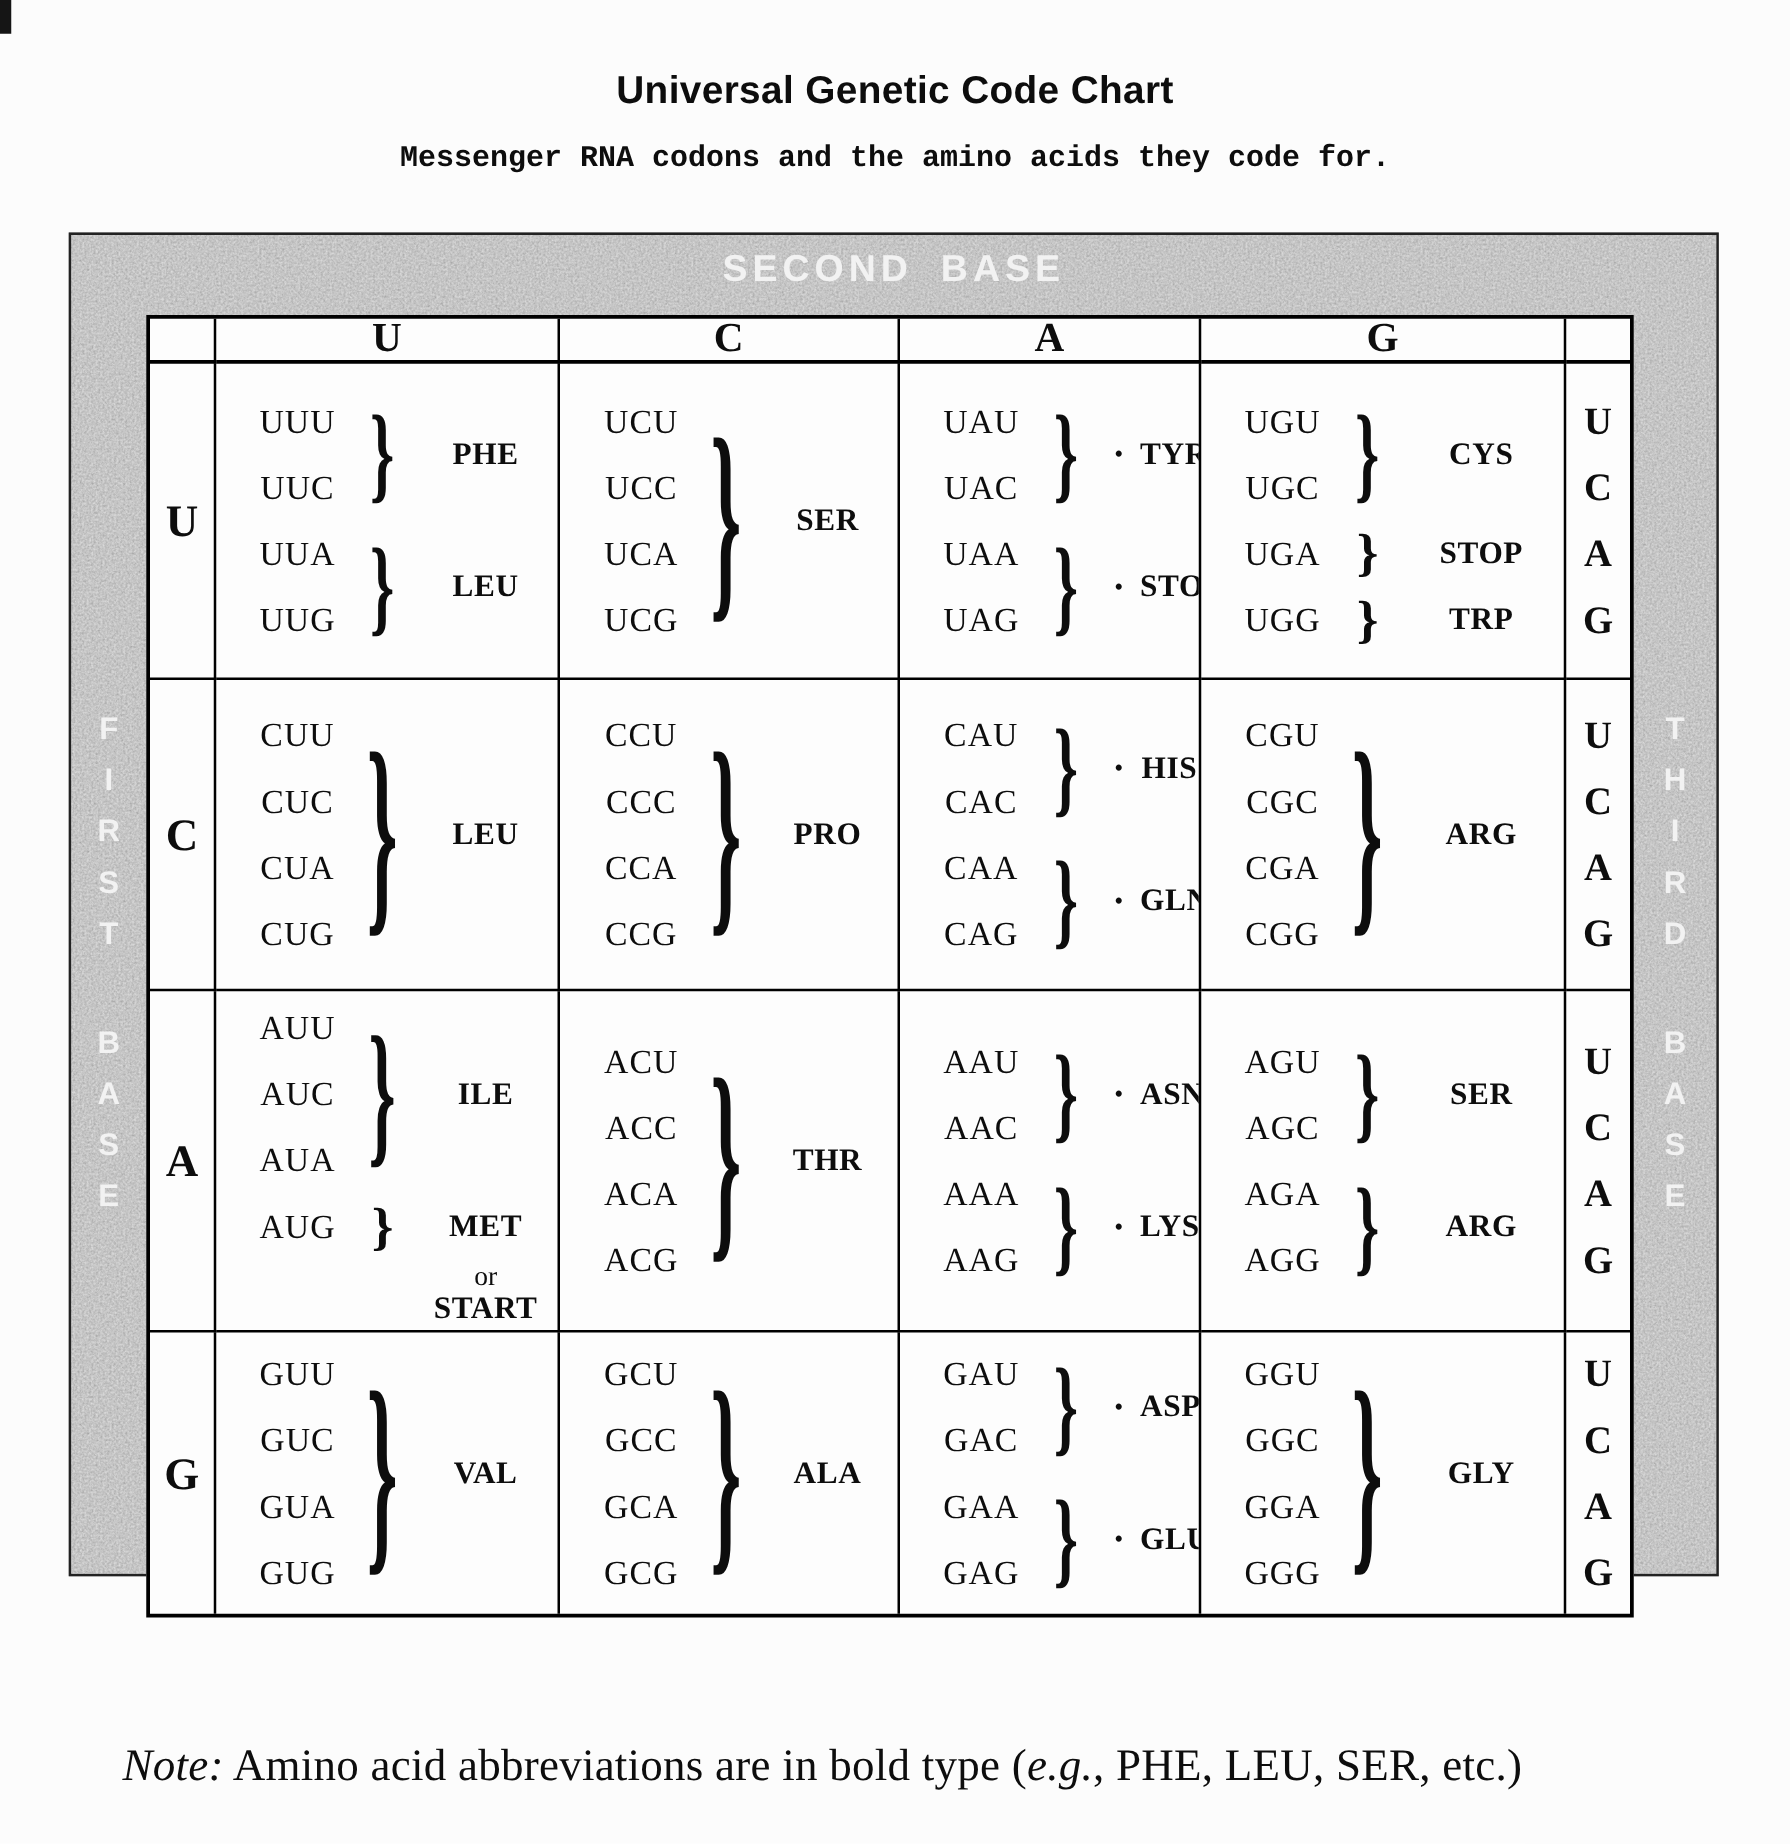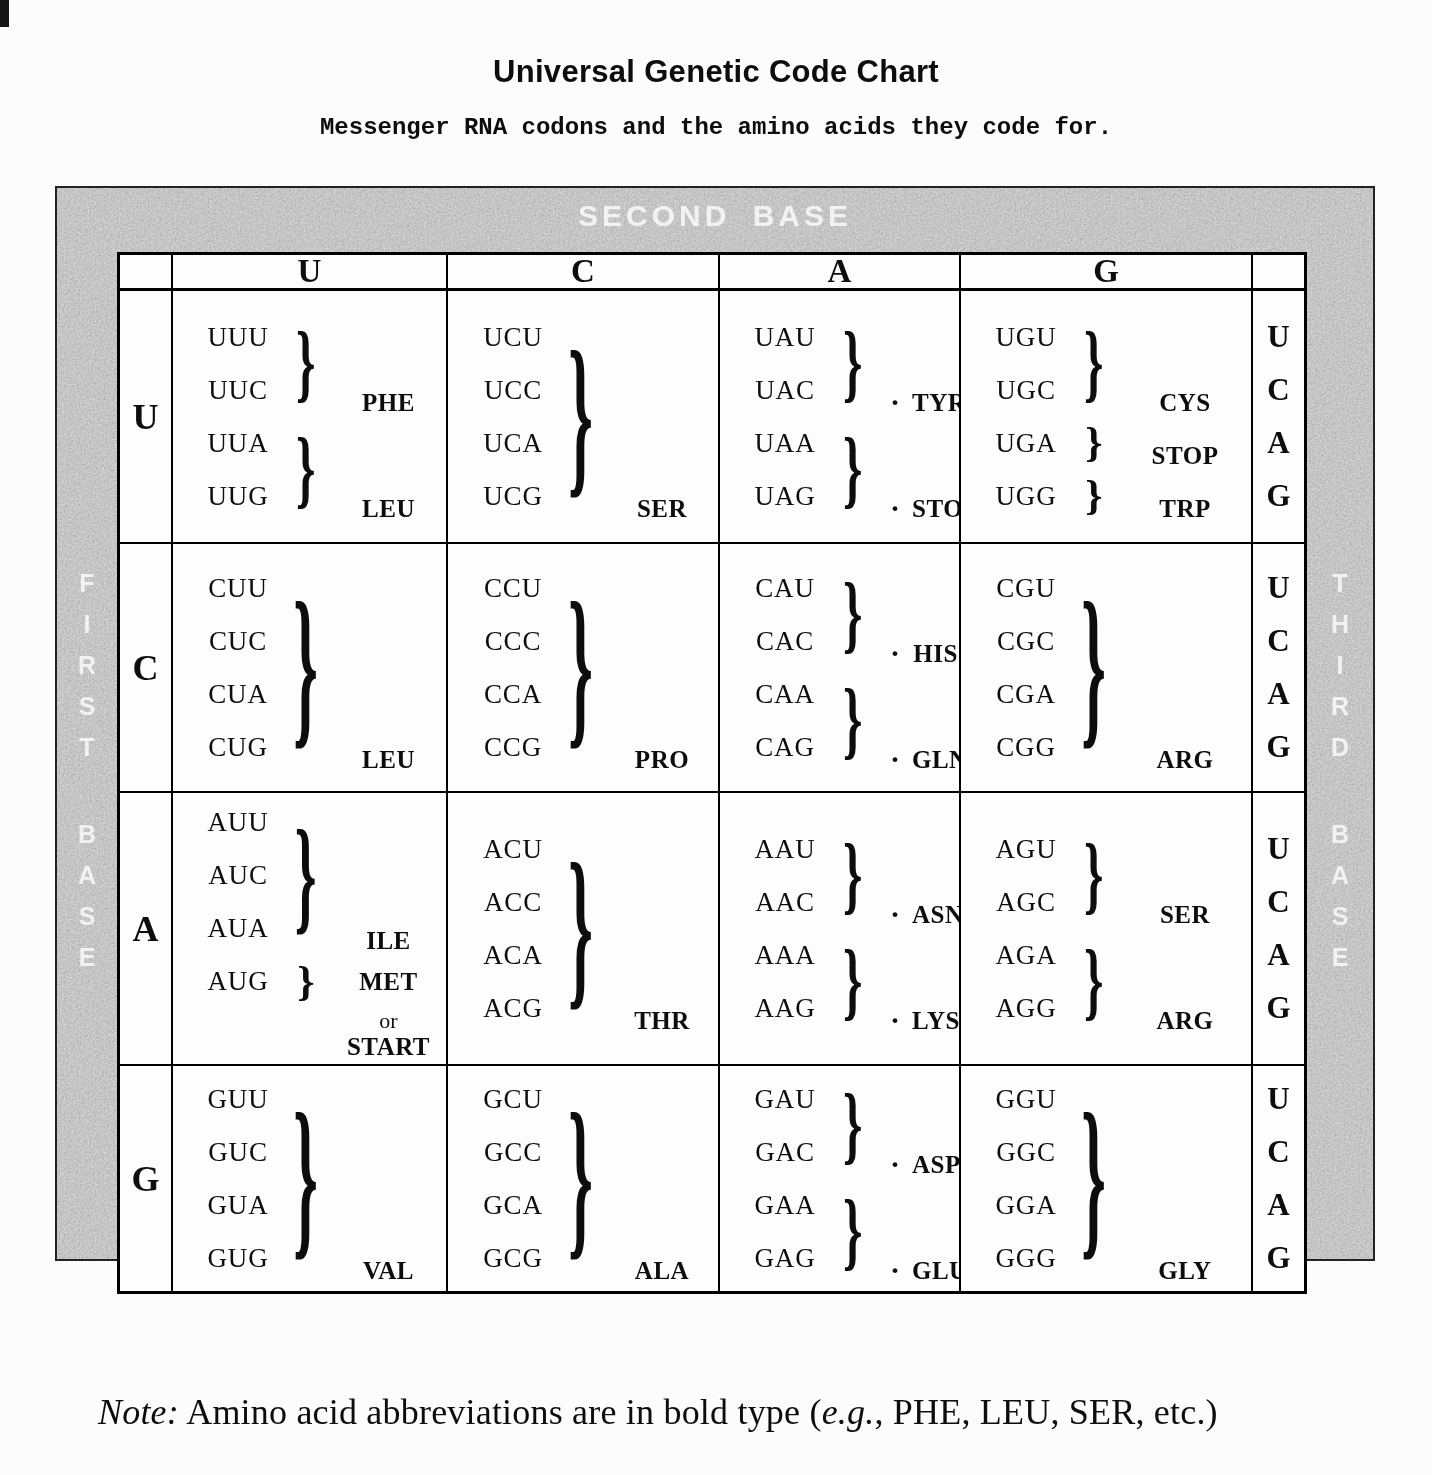--- a/index.html
+++ b/index.html
@@ -47,21 +47,21 @@
   .gcell.cc{display:flex;flex-direction:column;justify-content:center;padding-left:22px;}
   .group{display:flex;}
   .codons{display:flex;flex-direction:column;flex:0 0 auto;width:86px;align-items:center;}
   .codon{height:53px;display:flex;align-items:center;font-size:27px;letter-spacing:.8px;}
   .brace{flex:0 0 auto;width:50px;display:flex;align-items:center;justify-content:center;}
   .brace span{display:block;font-weight:bold;font-size:44px;line-height:1;font-family:"Liberation Serif",serif;}
   .b1{transform:scale(1,.95);}
   .b2{transform:scale(1.12,1.95);}
   .b3{transform:scale(1.25,2.9);}
   .b4{transform:scale(1.42,4.05);}
-  .amino-area{flex:1 1 auto;display:flex;align-items:flex-end;min-width:0;}
+  .amino-area{flex:1 1 auto;display:flex;align-items:center;min-width:0;}
   .amino{flex:1;text-align:center;font-weight:bold;font-size:25px;letter-spacing:.5px;}
   .dot{flex:0 0 auto;width:34px;text-align:center;font-size:30px;font-weight:bold;line-height:1;}
   .amino-area.stack{flex-direction:column;justify-content:flex-start;align-items:center;}
   .amino-area.stack .amino{flex:0 0 auto;width:100%;}
   .amino-area.stack .amino.first{height:53px;display:flex;align-items:center;justify-content:center;}
   .orline{flex:0 0 auto;width:100%;text-align:center;font-size:22px;line-height:25px;}
 
   .note{position:absolute;left:98px;top:1391px;font-size:36px;letter-spacing:.2px;}
   .note .it{font-style:italic;}
 </style>

